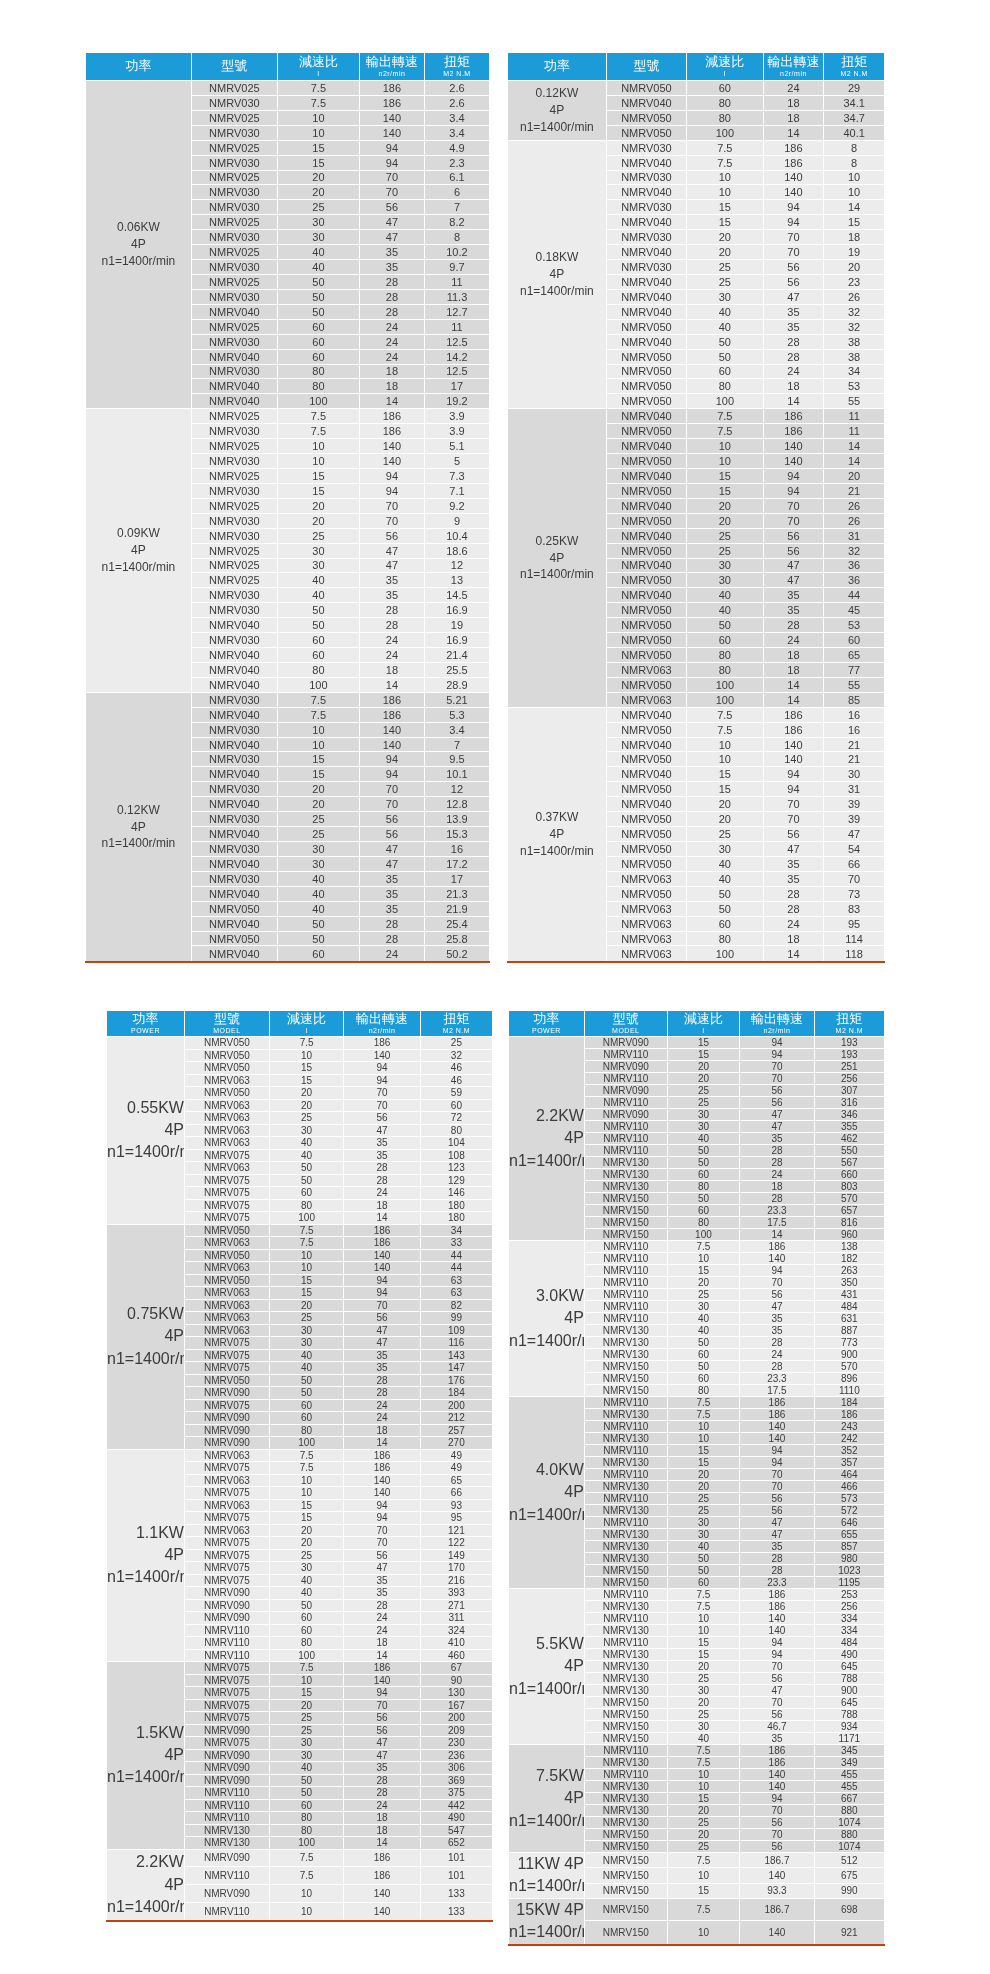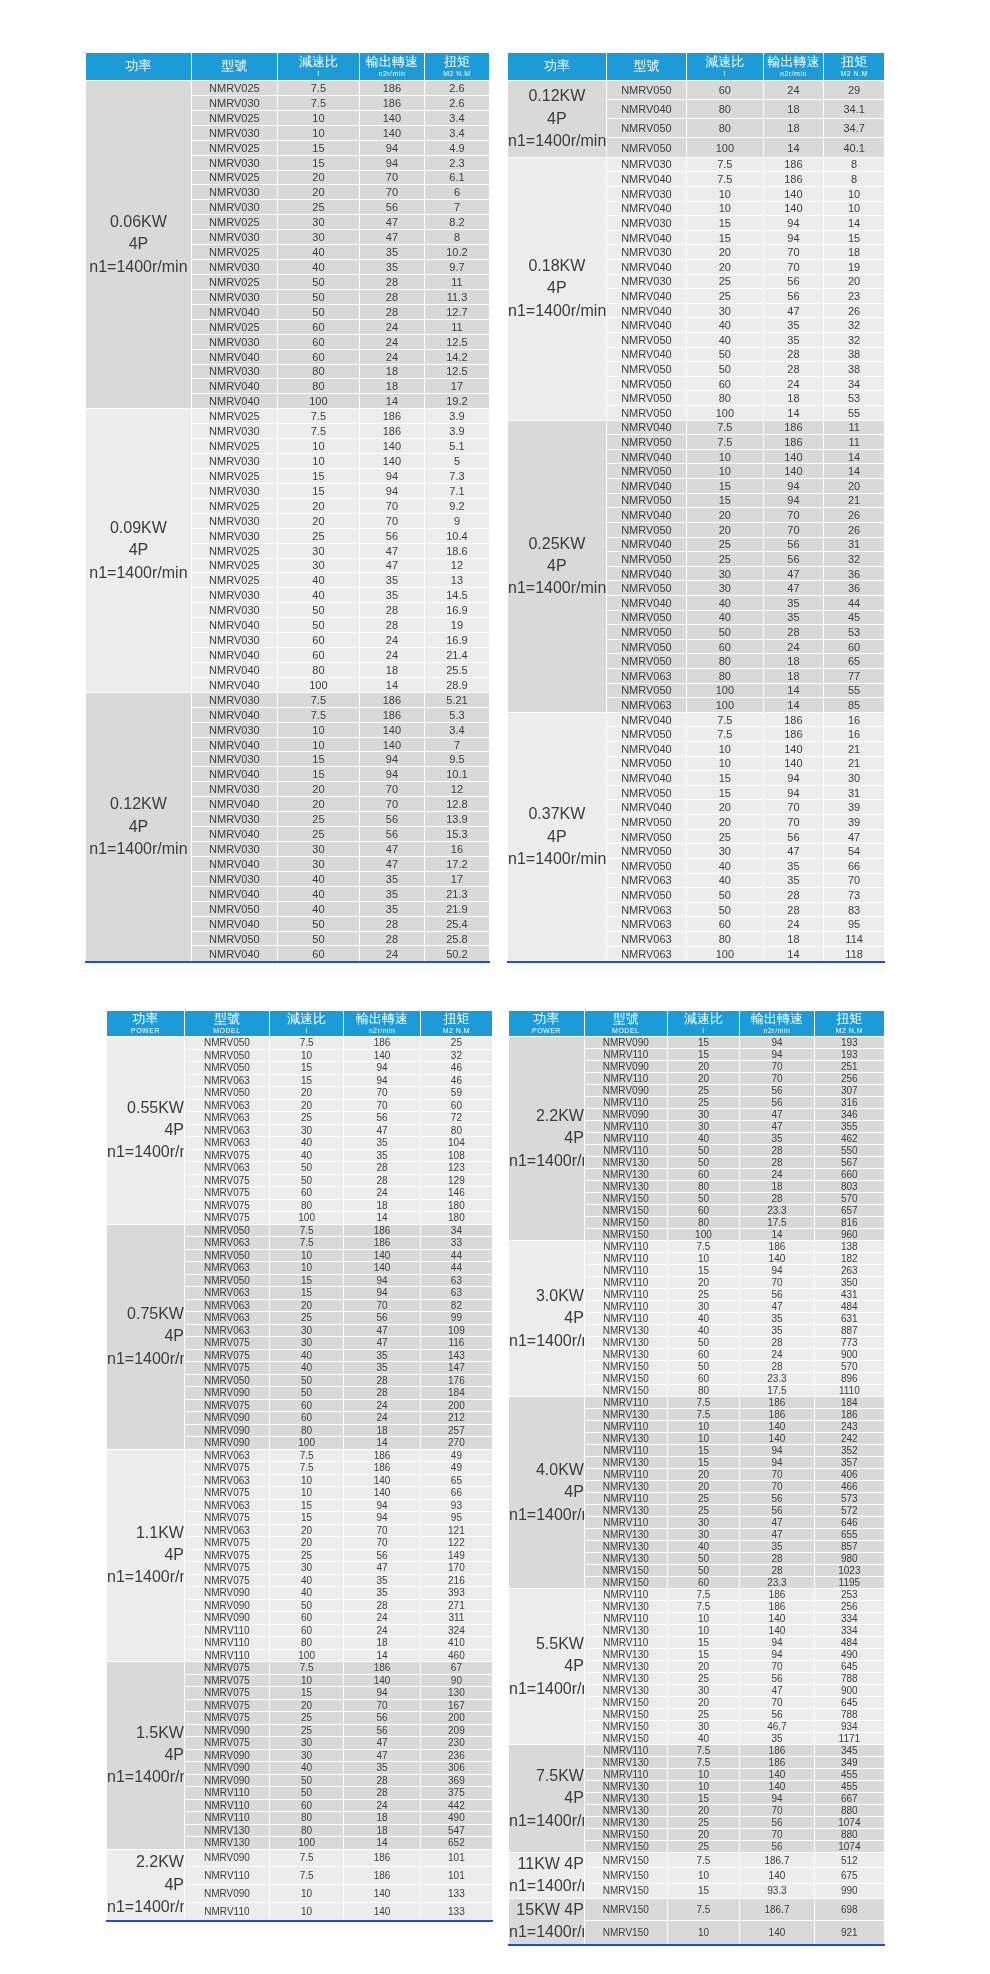--- a/index.html
+++ b/index.html
@@ -8,35 +8,35 @@
     font-family:"Liberation Sans", sans-serif;
   }
   .block{position:absolute;}
   #tbl-top-left    {left:85px;  top:52px;   width:405px; height:911px;}
   #tbl-top-right   {left:507px; top:52px;   width:378px; height:911px;}
   #tbl-bottom-left {left:106px; top:1010px; width:387px; height:912px;}
   #tbl-bottom-right{left:508px; top:1010px; width:377px; height:912px;}
 
   table.spec{
     border-collapse:collapse;width:100%;height:100%;table-layout:fixed;
-    border-bottom:2px solid #1d4ed8;
+    border-bottom:2px solid #c2410c;
   }
   .spec th,.spec td{border:1px solid #ffffff;text-align:center;vertical-align:middle;padding:0;overflow:hidden;}
   .spec thead th{background:#1b9cd8;color:#ffffff;font-weight:normal;}
   .top  thead th{height:27px;}
   .bottom thead th{height:25px;}
   .hl{font-size:13px;line-height:1.15;}
   .hs{font-size:7px;line-height:1.1;letter-spacing:.5px;}
   .spec td{color:#3c3c3c;}
   .top td{font-size:11px;}
   .bottom td{font-size:10px;}
   tr.m td{background:#d9d9d9;}
   tr.l td{background:#ececec;}
   td.power{white-space:pre-line;line-height:1.4;}
-  .top td.power{font-size:16px;}
+  .top td.power{font-size:12px;}
   .bottom td.power{font-size:16px;text-align:right;}
 
   
   .top .c0{width:26.2%;} .top .c1{width:21.3%;} .top .c2{width:20.3%;} .top .c3{width:16.1%;} .top .c4{width:16.1%;}
   .bottom .c0{width:20.2%;} .bottom .c1{width:22%;} .bottom .c2{width:19.3%;} .bottom .c3{width:19.8%;} .bottom .c4{width:18.7%;}
 </style>
 </head>
 <body>
 
 <div id="tbl-top-left" class="block">
@@ -1560,21 +1560,21 @@
         <tr class="m">
           <td>NMRV130</td>
           <td>15</td>
           <td>94</td>
           <td>357</td>
         </tr>
         <tr class="m">
           <td>NMRV110</td>
           <td>20</td>
           <td>70</td>
-          <td>406</td>
+          <td>464</td>
         </tr>
         <tr class="m">
           <td>NMRV130</td>
           <td>20</td>
           <td>70</td>
           <td>466</td>
         </tr>
         <tr class="m">
           <td>NMRV110</td>
           <td>25</td>

